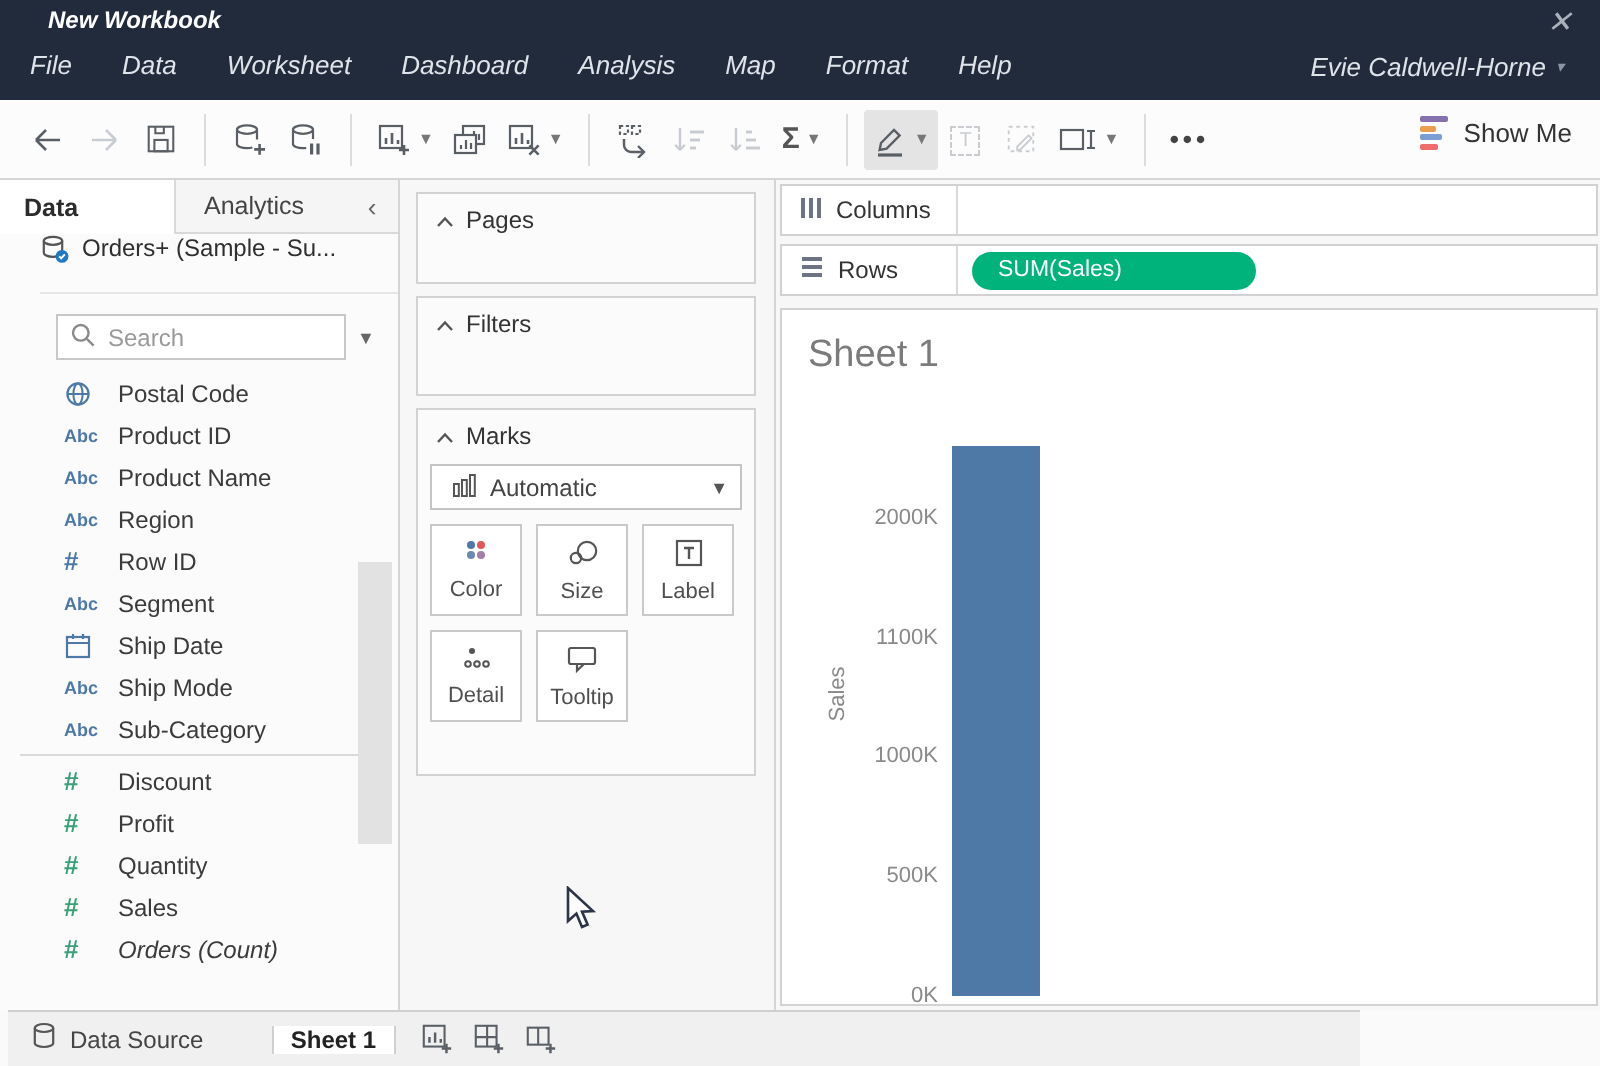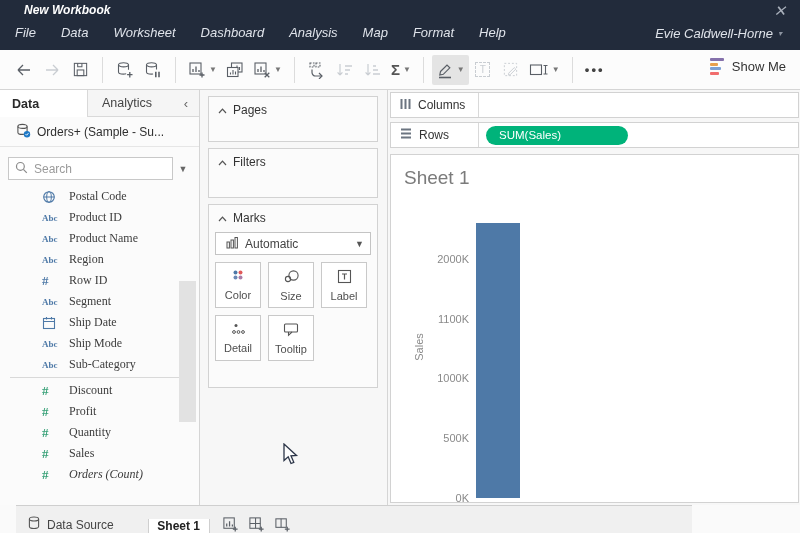--- a/index.html
+++ b/index.html
@@ -29,28 +29,28 @@
   #showme { position:absolute; right:14px; top:58px; display:flex; align-items:center; gap:8px; font-size:13px; color:#333; }
   #showme-icon { display:flex; flex-direction:column; gap:1.5px; }
   #showme-icon i { display:block; height:3px; border-radius:1px; }
 
   
   #datapane { position:absolute; left:0; top:90px; width:200px; height:415px; background:#fbfbfb; border-right:1px solid #d5d5d5; }
   #pane-tabs { display:flex; height:27px; font-size:12.5px; }
   #tab-data { width:88px; background:#fff; border-right:1px solid #d9d9d9; display:flex; align-items:center; padding-left:12px; font-weight:bold; color:#2b2b2b; }
   #tab-analytics { flex:1; background:#f5f5f5; border-bottom:1px solid #d9d9d9; display:flex; align-items:center; padding-left:14px; color:#444; }
   #pane-collapse { width:26px; background:#f5f5f5; border-bottom:1px solid #d9d9d9; display:flex; align-items:center; justify-content:center; color:#666; font-size:13px; }
-  #ds-row { height:30px; display:flex; align-items:center; gap:6px; padding-left:16px; border-bottom:1px solid #e6e6e6; background:#fbfbfb; color:#2f2f2f; }
-  #search-row { display:flex; align-items:center; margin:10px 6px 6px 8px; }
+  #ds-row { height:30px; display:flex; align-items:flex-start; gap:6px; padding-left:0; border-bottom:1px solid #e6e6e6; background:#fbfbfb; color:#2f2f2f;margin-left:20px; }
+  #search-row { display:flex; align-items:center; margin:10px 6px 6px 28px; }
   #search-box { flex:1; height:23px; background:#fff; border:1px solid #c8c8c8; display:flex; align-items:center; gap:6px; padding:0 6px; }
   #search-box input { border:none; outline:none; width:100%; font-size:12px; font-family:"Liberation Sans",sans-serif; color:#333; background:transparent; }
   #search-box input::placeholder { color:#9a9a9a; }
   #search-caret { width:20px; text-align:center; color:#666; font-size:9px; }
   #field-list { margin-top:4px; }
-  .field-row { height:21px; display:flex; align-items:center; padding-left:42px;font-family:Liberation Serif, serif; }
+  .field-row { height:21px; display:flex; align-items:center; padding-left:32px; }
   .f-icon { width:24px; display:flex; align-items:center; justify-content:flex-start; }
   .f-abc { font-size:9px; color:#4e79a7; font-weight:bold; }
   .f-hash { font-size:13px; font-weight:bold; }
   .f-label { font-size:12px; color:#3b3b3b; margin-left:3px; white-space:nowrap; }
   .f-label.italic { font-style:italic; }
   #field-divider { height:1px; background:#d9d9d9; margin:2px 14px 2px 10px; }
   #pane-scrollthumb { position:absolute; right:3px; top:191px; width:17px; height:141px; background:#e2e2e2; }
 
   
   #shelfpane { position:absolute; left:200px; top:90px; width:188px; height:415px; background:#f7f7f7; border-right:1px solid #d5d5d5; }
@@ -73,21 +73,21 @@
   .shelf-labelcell { width:88px; height:100%; display:flex; align-items:center; gap:7px; padding-left:9px; border-right:1px solid #d9d9d9; color:#333; font-size:12px; }
   #pill-sales { margin-left:7px; width:142px; height:19px; border-radius:10px; color:#fff; font-size:11.5px; display:flex; align-items:center; padding-left:13px; }
   #worksheet { position:absolute; left:2px; top:64px; width:409px; height:349px; background:#fff; border:1px solid #d2d2d2; }
   #sheet-title { position:absolute; left:13px; top:12px; font-size:19px; color:#7b7b7b; }
   #ylabel { position:absolute; left:14px; top:186px; font-size:11px; color:#8a8a8a; transform:rotate(-90deg); transform-origin:center; }
   .ytick { position:absolute; left:0; width:78px; text-align:right; font-size:11px; color:#8a8a8a; height:14px; line-height:14px; }
   #plot { position:absolute; left:85px; top:56px; width:320px; height:287px; }
   #bar { position:absolute; left:0; bottom:0; width:44px; }
 
   
-  #statusbar { position:absolute; left:16px; top:505px; width:676px; height:28px; background:#f0f0f0; border-top:1px solid #cfcfcf; display:flex; align-items:flex-end; }
+  #statusbar { position:absolute; left:4px; top:505px; width:676px; height:28px; background:#f0f0f0; border-top:1px solid #cfcfcf; display:flex; align-items:center; }
   #tab-datasource { display:flex; align-items:center; gap:7px; padding:0 14px 0 12px; color:#444; font-size:12px; }
   #tab-sheet1 { width:62px; margin-left:20px; background:#fff; border-left:1px solid #cfcfcf; border-right:1px solid #cfcfcf; display:flex; align-items:center; justify-content:center; font-size:12px; font-weight:bold; color:#222; }
   .sb-icon { display:flex; align-items:center; justify-content:center; width:26px; color:#5a5f66; }
 
   
   #cursor { position:absolute; left:283px; top:443px; pointer-events:none; }
 </style>
 </head>
 <body>
 

